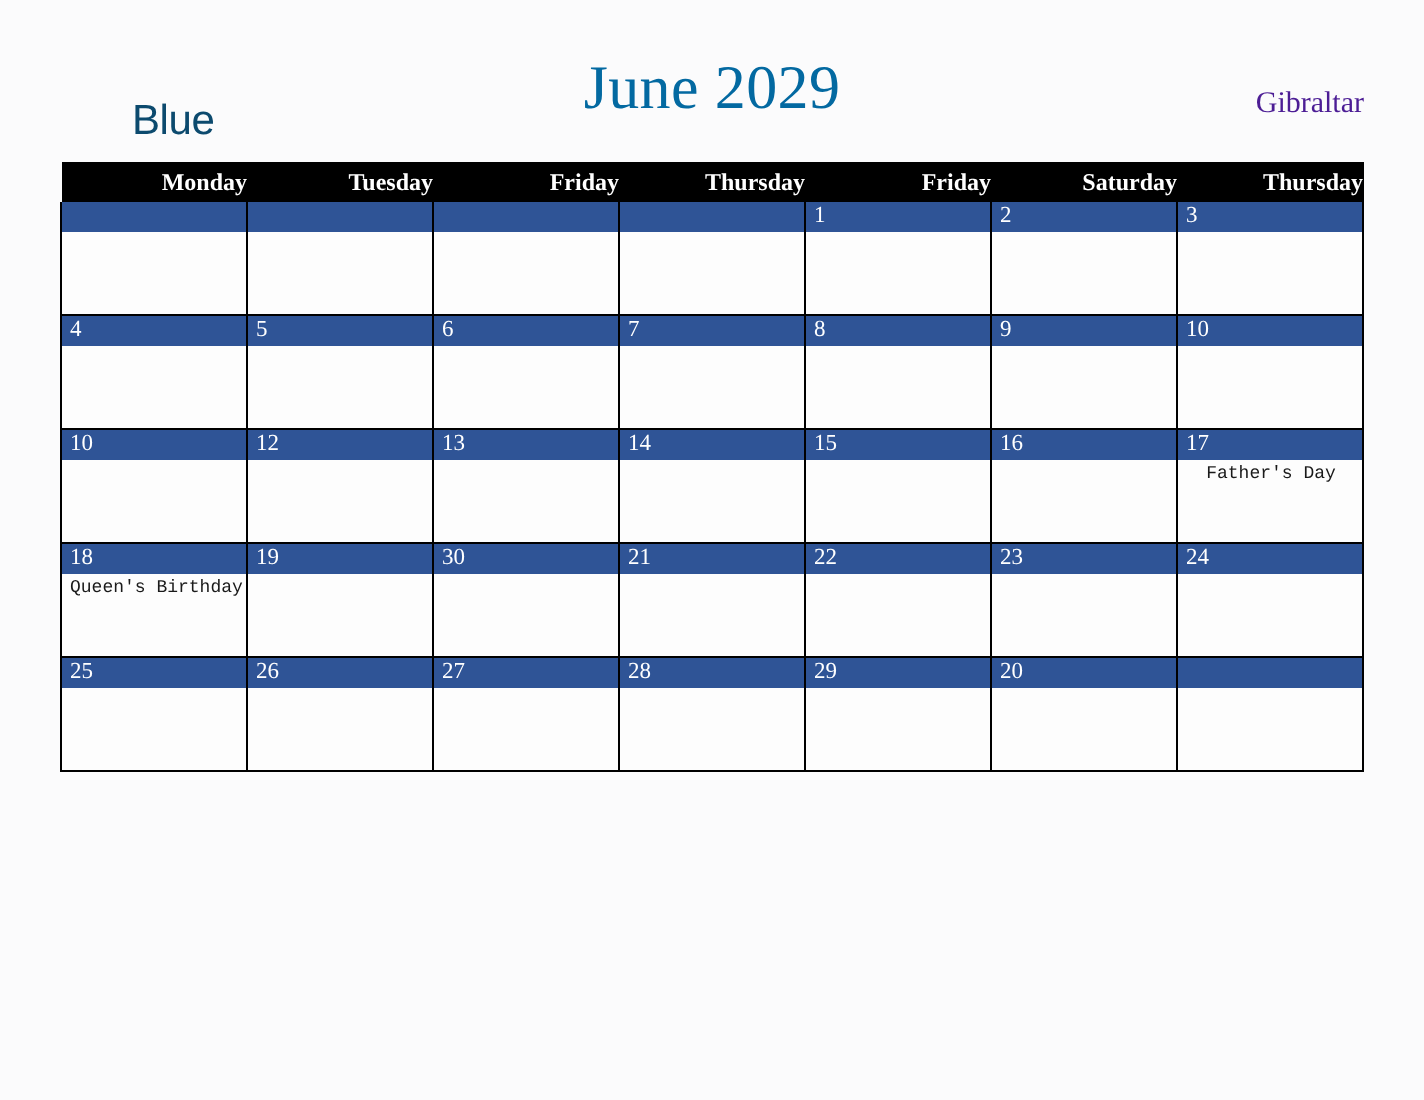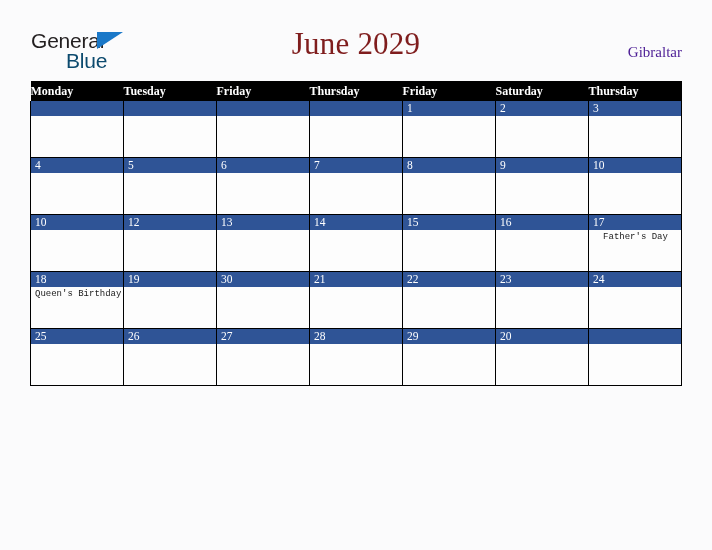--- a/index.html
+++ b/index.html
@@ -67,21 +67,21 @@
     letter-spacing: -0.2px;
   }
   .title {
     position: absolute;
     left: 0;
     top: 26px;
     width: 712px;
     text-align: center;
     font-family: "Liberation Serif", serif;
     font-size: 31px;
-    color: #7f1d1d;
+    color: #0369a1;
     letter-spacing: 0.2px;
   }
   .country {
     position: absolute;
     right: 30px;
     top: 44px;
     font-family: "Liberation Serif", serif;
     font-size: 15px;
     color: #4c1d95;
   }
@@ -96,21 +96,21 @@
     table-layout: fixed;
   }
   .calendar th {
     background: #000000;
     color: #ffffff;
     font-family: "Liberation Serif", serif;
     font-size: 12px;
     font-weight: bold;
     height: 20px;
     padding: 0;
-    text-align: left;
+    text-align: right;
     border: none;
   }
   .calendar td {
     padding: 0;
     vertical-align: top;
     border-left: 1px solid #000000;
     border-right: 1px solid #000000;
     border-bottom: 1px solid #000000;
     background: #fdfdfd;
     height: 56px;
@@ -143,24 +143,20 @@
   }
 </style>
 </head>
 <body>
 
 <div class="page">
 
   <div class="header">
 
     <div class="logo">
-      <div class="logo-row1">
-        <span class="logo-general">General</span>
-        <span class="logo-tri"></span>
-      </div>
       <span class="logo-blue">Blue</span>
     </div>
 
     <div class="title">June 2029</div>
 
     <div class="country">Gibraltar</div>
 
   </div>
 
   <table class="calendar">

